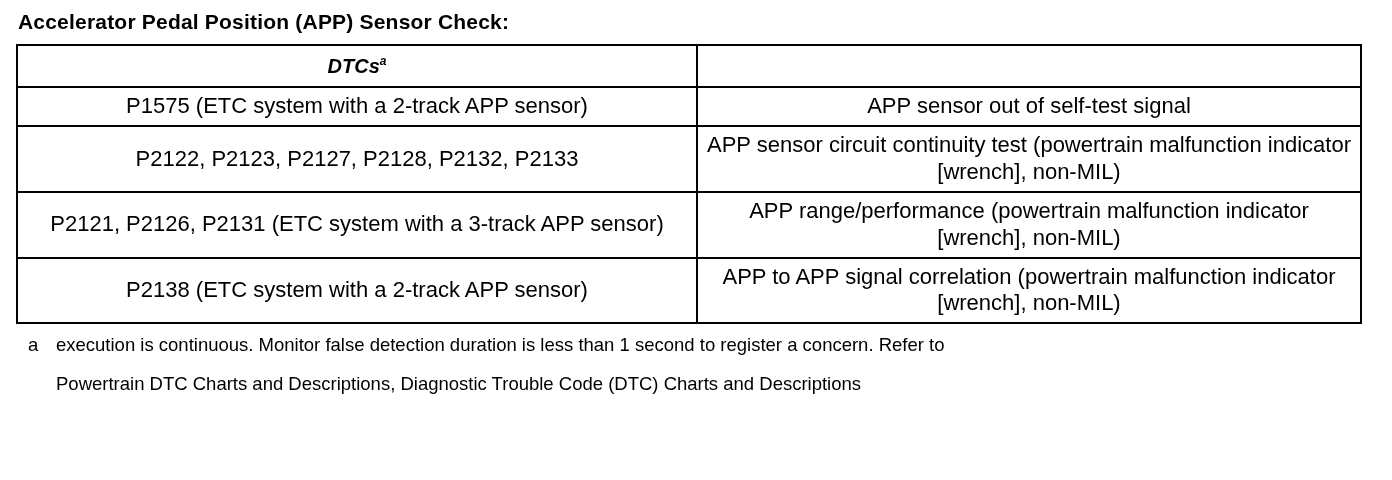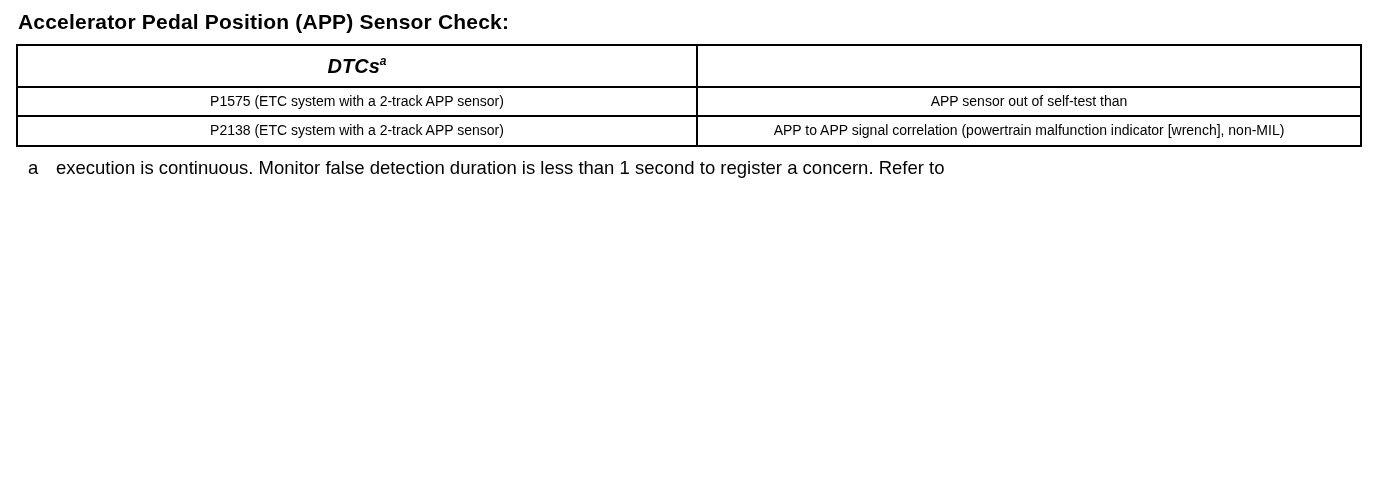--- a/index.html
+++ b/index.html
@@ -33,21 +33,21 @@
     width: 1344px;
     table-layout: fixed;
     border: 2px solid #000;
   }
   table.dtc-table td,
   table.dtc-table th {
     border: 2px solid #000;
     padding: 5px 8px;
     text-align: center;
     vertical-align: middle;
-    font-size: 14px;
+    font-size: 22px;
     font-weight: normal;
     line-height: 1.22;
   }
   table.dtc-table thead th {
     font-weight: bold;
     font-size: 20px;
     padding: 8px 8px;
     font-style: italic;
   }
   .col-left { width: 680px; }
@@ -96,29 +96,38 @@
     </colgroup>
     <thead>
       <tr>
         <th><span>DTCs</span><sup class="marker">a</sup></th>
         <th></th>
       </tr>
     </thead>
     <tbody>
       <tr>
         <td>P1575 (ETC system with a 2-track APP sensor)</td>
-        <td>APP sensor out of self-test than</td>
+        <td>APP sensor out of self-test signal</td>
+      </tr>
+      <tr>
+        <td>P2122, P2123, P2127, P2128, P2132, P2133</td>
+        <td>APP sensor circuit continuity test (powertrain malfunction indicator [wrench], non-MIL)</td>
+      </tr>
+      <tr>
+        <td>P2121, P2126, P2131 (ETC system with a 3-track APP sensor)</td>
+        <td>APP range/performance (powertrain malfunction indicator [wrench], non-MIL)</td>
       </tr>
       <tr>
         <td>P2138 (ETC system with a 2-track APP sensor)</td>
         <td>APP to APP signal correlation (powertrain malfunction indicator [wrench], non-MIL)</td>
       </tr>
     </tbody>
   </table>
 
   <div class="footnote">
     <div class="footnote-marker">a</div>
     <div class="footnote-text">
       <p>execution is continuous. Monitor false detection duration is less than 1 second to register a concern. Refer to</p>
+      <p>Powertrain DTC Charts and Descriptions, Diagnostic Trouble Code (DTC) Charts and Descriptions</p>
     </div>
   </div>
 
 </div>
 
 </body></html>

